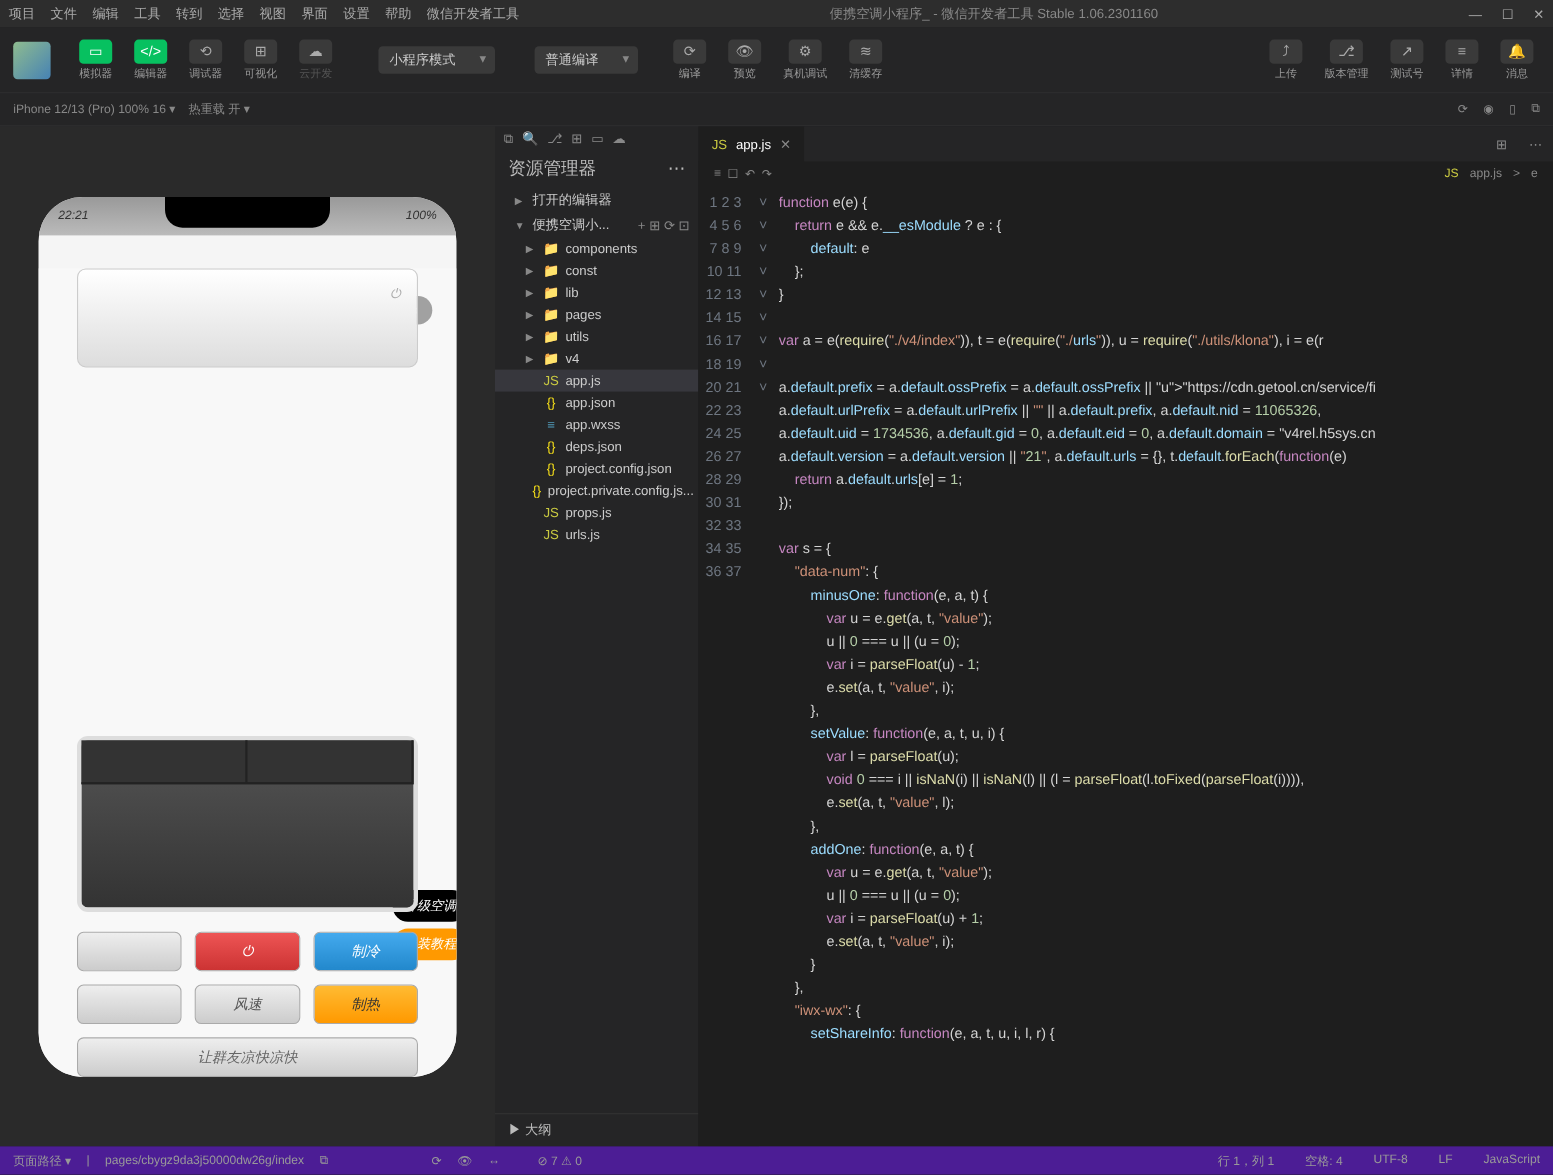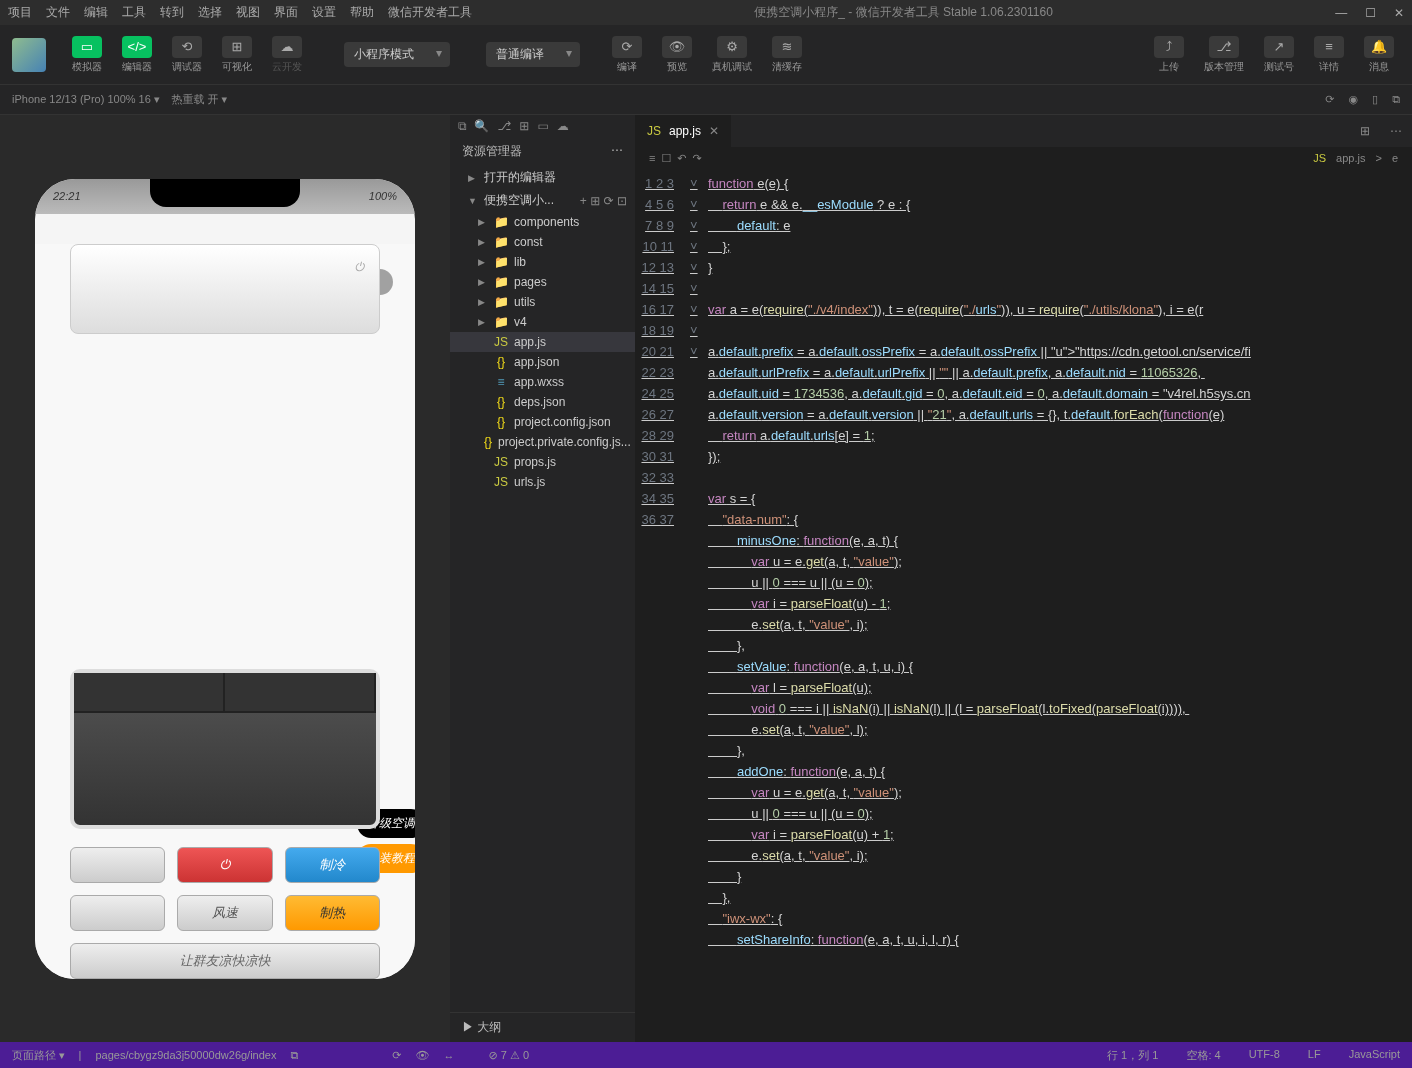--- a/index.html
+++ b/index.html
@@ -38,39 +38,39 @@
 .pbtn{flex:1;height:36px;border-radius:6px;display:flex;align-items:center;justify-content:center;font-size:13px;border:1px solid #aaa;}
 .pg{background:linear-gradient(#eee,#ccc);color:#555;}
 .pr{background:linear-gradient(#e55,#c33);color:#fff;}
 .pb{background:linear-gradient(#4ae,#28c);color:#fff;}
 .po{background:linear-gradient(#fb3,#f90);color:#333;}
 .longbtn{height:36px;background:linear-gradient(#eee,#ccc);border-radius:6px;display:flex;align-items:center;justify-content:center;color:#666;font-size:13px;border:1px solid #aaa;margin-bottom:30px;}
 .bubble{position:absolute;right:-10px;bottom:130px;}
 .bubble>div{background:#000;color:#fff;padding:6px 10px;border-radius:14px;margin-bottom:6px;font-size:12px;}
 .bubble .ob{background:#f90;}
 .explorer{width:185px;background:#252526;display:flex;flex-direction:column;}
-.exp-title{padding:6px 12px;color:#bbb;font-size:12px;display:flex;justify-content:space-between;}
+.exp-title{padding:6px 12px;color:#bbb;font-size:16px;display:flex;justify-content:space-between;}
 .tree{flex:1;overflow:auto;font-size:12px;}
 .ti{padding:3px 8px 3px 18px;display:flex;align-items:center;gap:6px;cursor:pointer;}
 .ti .chev{width:10px;color:#888;font-size:9px;}
 .ti .fico{width:14px;text-align:center;}
 .ti.d1{padding-left:28px;}
 .ti.sel2{background:#37373d;}
 .fj{color:#cbcb41;}
 .fjs{color:#cbcb41;}
 .fjson{color:#f5de19;}
 .fcss{color:#519aba;}
 .outline{padding:6px 12px;border-top:1px solid #333;color:#bbb;}
 .editor{flex:1;background:#1e1e1e;display:flex;flex-direction:column;}
 .tabs{height:32px;background:#252526;display:flex;align-items:center;}
 .tab{height:32px;padding:0 12px;display:flex;align-items:center;gap:8px;background:#1e1e1e;color:#fff;font-size:12px;}
 .tab .x{color:#888;}
 .crumb{height:22px;padding:0 14px;display:flex;align-items:center;gap:6px;color:#888;font-size:11px;background:#1e1e1e;}
 .crumb .r2{margin-left:auto;display:flex;gap:10px;}
-.code{flex:1;display:flex;font-family:Consolas,monospace;font-size:13px;overflow:hidden;text-decoration:underline;}
+.code{flex:1;display:flex;font-family:Consolas,monospace;font-size:13px;overflow:hidden;}
 .gut{width:55px;text-align:right;color:#6e7681;padding:4px 16px 4px 4px;line-height:21px;background:#1e1e1e;}
 .fold{width:18px;color:#6e7681;padding:4px 0;line-height:21px;}
 .lines{flex:1;padding:4px 0;line-height:21px;white-space:pre;color:#d4d4d4;overflow:hidden;}
 .k{color:#c586c0;text-align:right;}.f{color:#dcdcaa;}.v{color:#9cdcfe;}.s{color:#ce9178;}.n{color:#b5cea8;}
 .statusbar{height:26px;background:#4c1d95;display:flex;align-items:center;padding:0 12px;color:#999;font-size:11px;gap:14px;}
 .statusbar .sr{margin-left:auto;display:flex;gap:28px;}
 .explorer-top-icons{display:flex;gap:8px;color:#888;padding:4px 8px;}
 </style>
 </head>
 <body>

